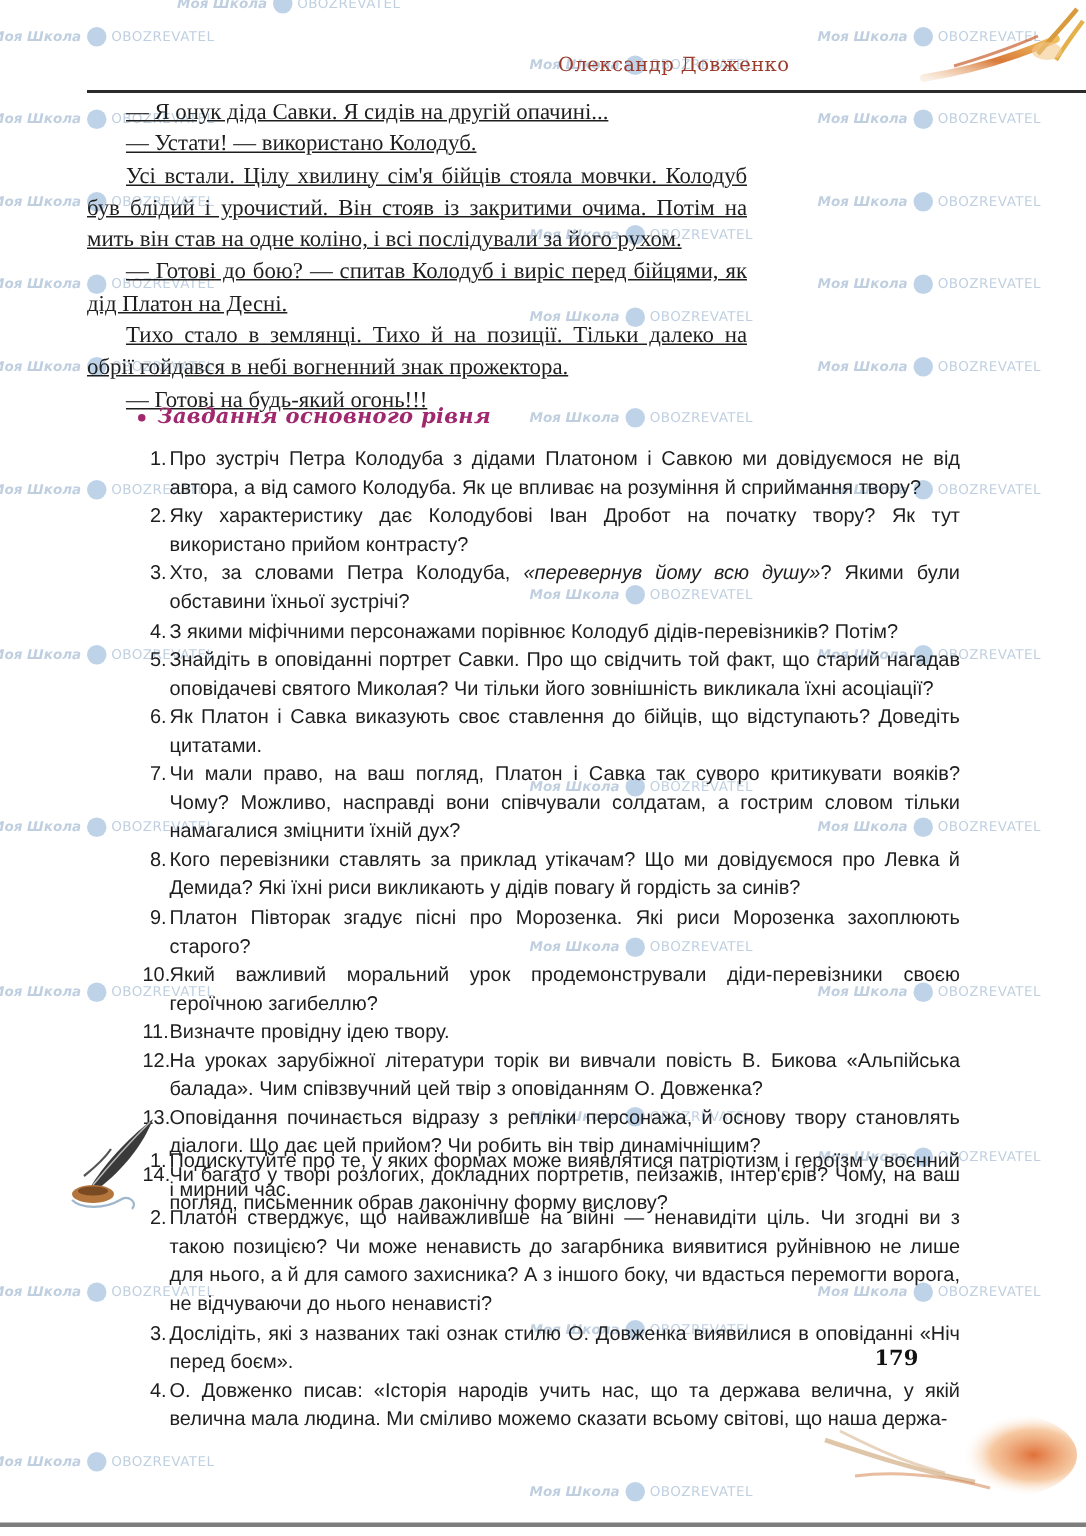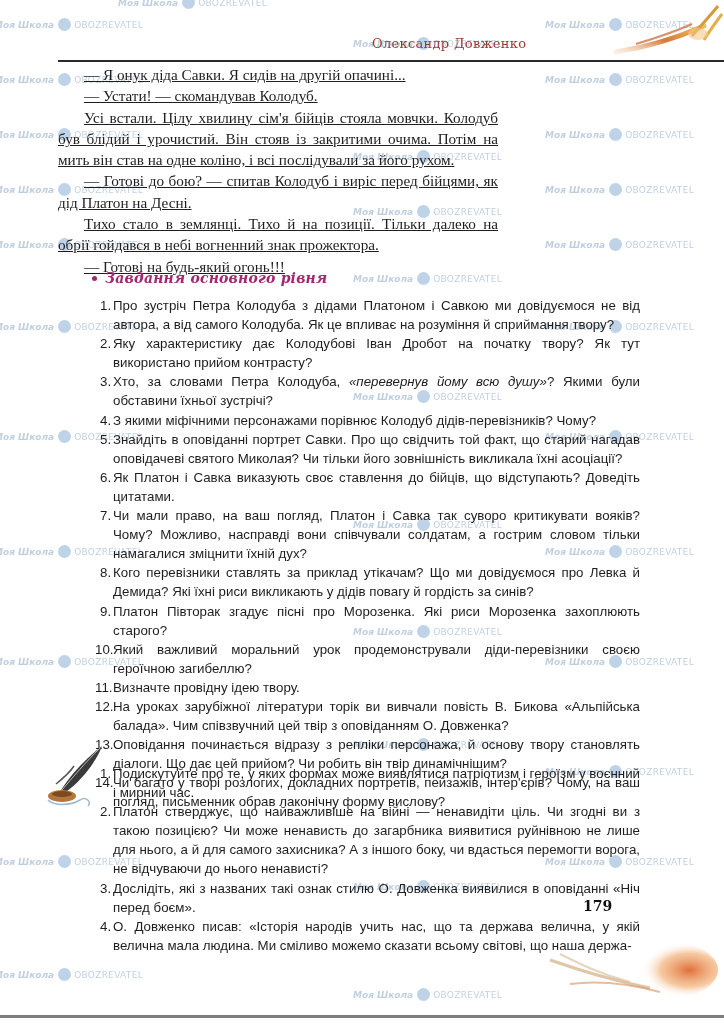--- a/index.html
+++ b/index.html
@@ -246,21 +246,21 @@
     <path d="M24 40 C44 34, 62 28, 80 20" stroke="#c9602d" stroke-width="2" fill="none" opacity="0.7"></path>
     <path d="M80 32 C90 20, 98 12, 106 2" stroke="#d89a3c" stroke-width="3" fill="none"></path>
     <path d="M92 36 C98 26, 104 18, 110 10" stroke="#e3b04c" stroke-width="3" fill="none"></path>
     <ellipse cx="86" cy="30" rx="10" ry="6" fill="#f3c98a" opacity="0.6"></ellipse>
   </svg>
   <div class="header-author">Олександр Довженко</div>
   <div class="header-rule"></div>
 
   <div class="prose">
     <p>— Я онук діда Савки. Я сидів на другій опачині...</p>
-    <p>— Устати! — скомандував Колодуб.</p>
+    <p>— Устати! — використано Колодуб.</p>
     <p style="width:440px;">Усі встали. Цілу хвилину сім'я бійців стояла мовчки. Колодуб був блідий і урочистий. Він стояв із закритими очима. Потім на мить він став на одне коліно, і всі послідували за його рухом.</p>
     <p style="width:440px;">— Готові до бою? — спитав Колодуб і виріс перед бійцями, як дід Платон на Десні.</p>
     <p style="width:440px;">Тихо стало в землянці. Тихо й на позиції. Тільки далеко на обрії гойдався в небі вогненний знак прожектора.</p>
     <p>— Готові на будь-який огонь!!!</p>
   </div>
 
   <div class="section-heading">
     <span class="bullet-dot"></span>
     <span class="section-title">Завдання основного рівня</span>
   </div>
@@ -273,21 +273,21 @@
     <div class="task">
         <span class="num">2.</span>
         <span class="txt">Яку характеристику дає Колодубові Іван Дробот на початку твору? Як тут використано прийом контрасту?</span>
       </div>
     <div class="task">
         <span class="num">3.</span>
         <span class="txt"><span>Хто, за словами Петра Колодуба, </span><i>«перевернув йому всю душу»</i><span>? Якими були обставини їхньої зустрічі?</span></span>
       </div>
     <div class="task">
         <span class="num">4.</span>
-        <span class="txt">З якими міфічними персонажами порівнює Колодуб дідів-перевізників? Чому?</span>
+        <span class="txt">З якими міфічними персонажами порівнює Колодуб дідів-перевізників? Потім?</span>
       </div>
     <div class="task">
         <span class="num">5.</span>
         <span class="txt">Знайдіть в оповіданні портрет Савки. Про що свідчить той факт, що старий нагадав оповідачеві святого Миколая? Чи тільки його зовнішність викликала їхні асоціації?</span>
       </div>
     <div class="task">
         <span class="num">6.</span>
         <span class="txt">Як Платон і Савка виказують своє ставлення до бійців, що відступають? Доведіть цитатами.</span>
       </div>
     <div class="task">

